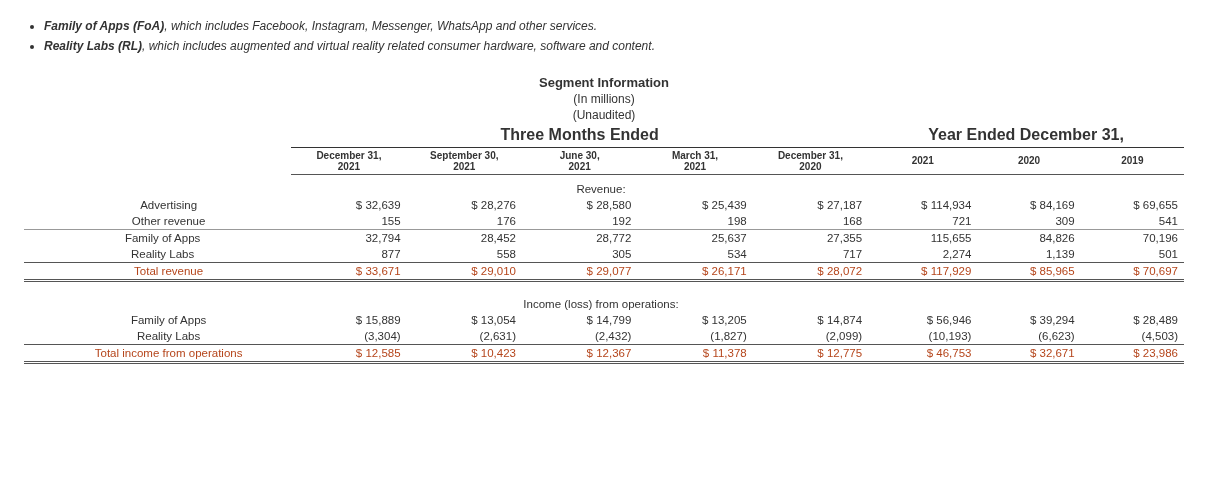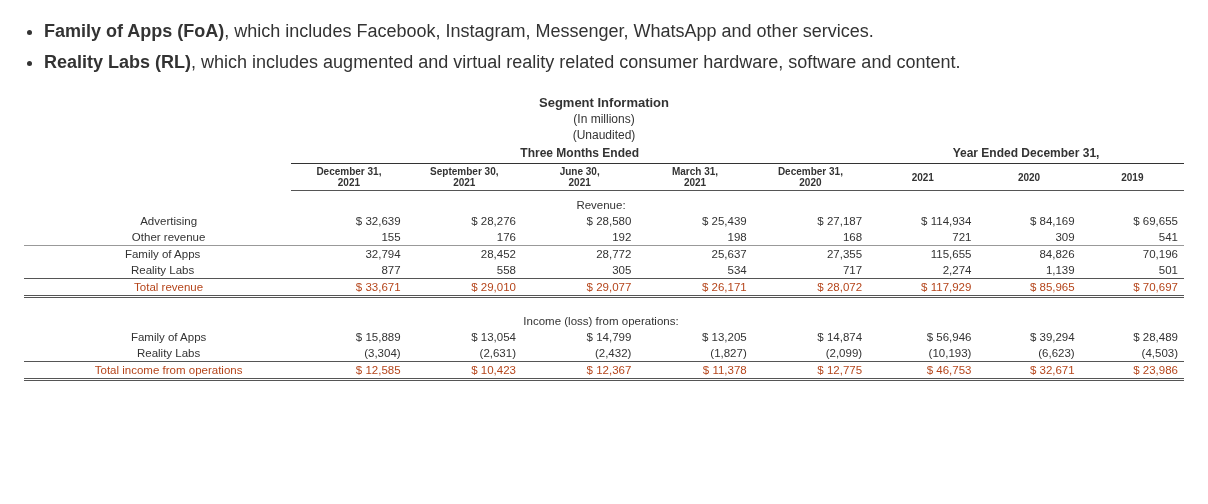--- a/index.html
+++ b/index.html
@@ -14,21 +14,22 @@
     }
     .intro {
       margin-bottom: 18px;
     }
     .intro ul {
       list-style: disc;
       padding-left: 20px;
       line-height: 1.7;
     }
     .intro li {
-      font-size: 18px;
+      font-size: 12px;
+      font-style: italic;
     }
     .intro .bold { font-weight: bold; }
 
     .table-container {
       margin-top: 10px;
     }
     .table-title {
       text-align: center;
       font-weight: bold;
       font-size: 13px;
@@ -58,21 +59,21 @@
     td.label-col.indent {
       padding-left: 16px;
     }
     td.label-col.indent2 {
       padding-left: 28px;
     }
 
     .col-header-group th {
       text-align: center;
       font-weight: bold;
-      font-size: 12px;
+      font-size: 16px;
       border-bottom: 1px solid #333;
       padding-bottom: 3px;
     }
     .col-header-group th.empty { border-bottom: none; }
 
     .col-subheader th {
       text-align: center;
       font-weight: bold;
       font-size: 10px;
       border-bottom: 1px solid #555;

